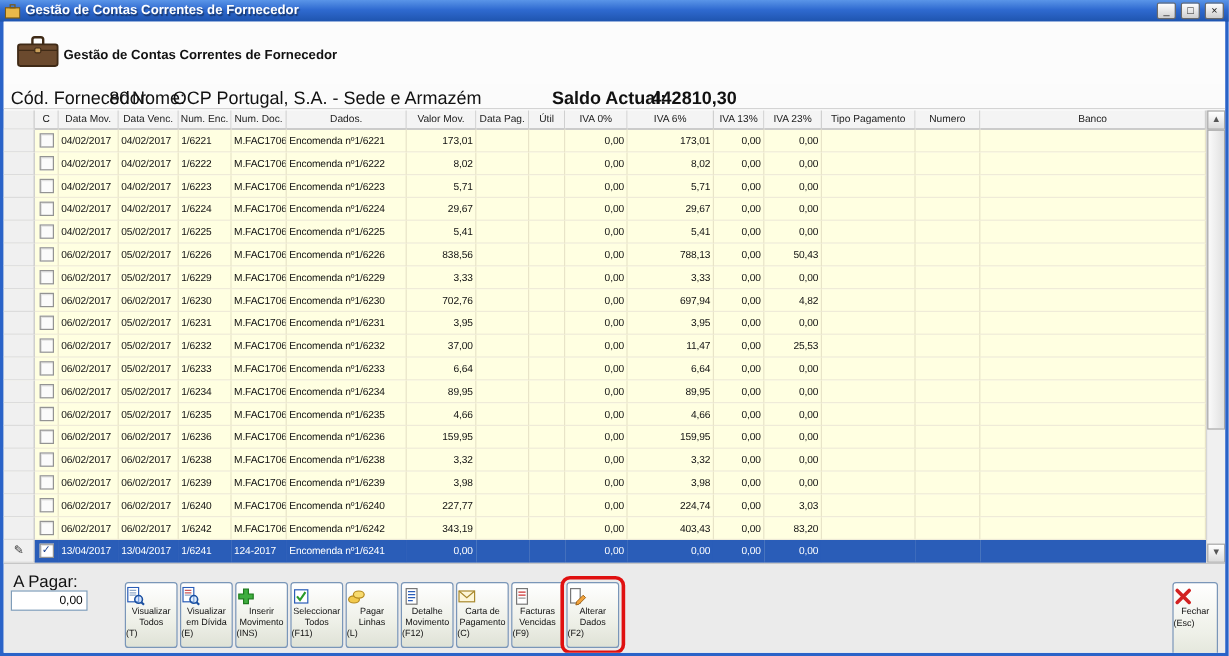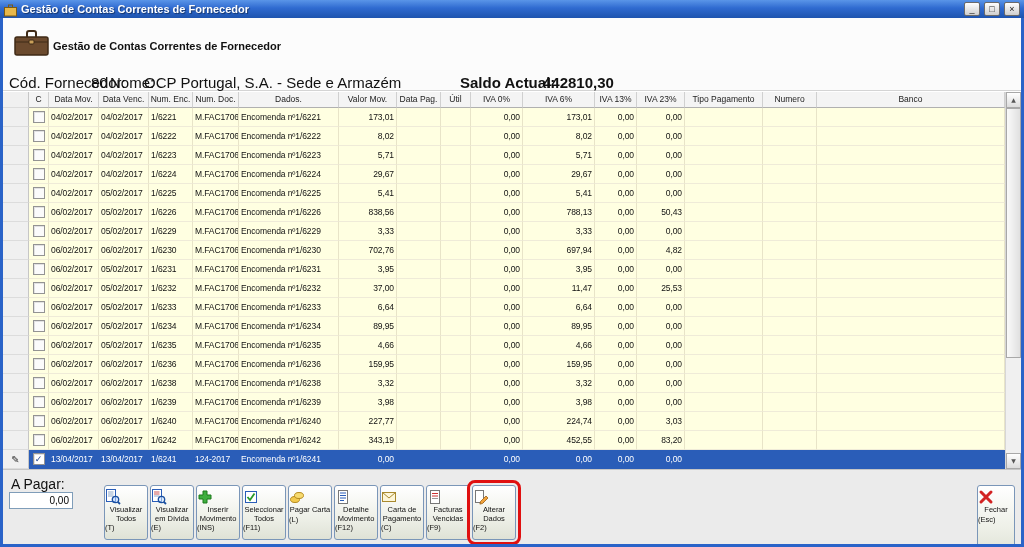--- a/index.html
+++ b/index.html
@@ -465,21 +465,21 @@
             <div class="cell ac"><span class="chk"></span></div>
             <div class="cell">06/02/2017</div>
             <div class="cell">06/02/2017</div>
             <div class="cell">1/6242</div>
             <div class="cell">M.FAC1706</div>
             <div class="cell">Encomenda nº1/6242</div>
             <div class="cell ar">343,19</div>
             <div class="cell"></div>
             <div class="cell"></div>
             <div class="cell ar">0,00</div>
-            <div class="cell ar">452,55</div>
+            <div class="cell ar">403,43</div>
             <div class="cell ar">0,00</div>
             <div class="cell ar">83,20</div>
             <div class="cell"></div>
             <div class="cell"></div>
             <div class="cell"></div>
           </div>
           <div class="grid-row trow selected">
             <div class="cell ind"><span class="pencil">✎</span></div>
             <div class="cell ac"><span class="chk checked">✓</span></div>
             <div class="cell">13/04/2017</div>
@@ -548,21 +548,21 @@
                 <path d="M4.5 8 7 11 11.5 4.5" fill="none" stroke="#2a9a2a" stroke-width="1.8"></path>
               </svg></span>
             <span class="blabel">Seleccionar Todos</span>
             <span class="bkey">(F11)</span>
           </div>
           <div class="xbtn">
             <span class="bicon"><svg width="16" height="16" viewBox="0 0 16 16">
                 <ellipse cx="6" cy="10.5" rx="4.5" ry="3" fill="#f2c94c" stroke="#b58a1e"></ellipse>
                 <ellipse cx="10" cy="6.5" rx="4.5" ry="3" fill="#f7da6e" stroke="#b58a1e"></ellipse>
               </svg></span>
-            <span class="blabel">Pagar Carta</span>
+            <span class="blabel">Pagar Linhas</span>
             <span class="bkey">(L)</span>
           </div>
           <div class="xbtn">
             <span class="bicon"><svg width="16" height="16" viewBox="0 0 16 16">
                 <rect x="3.5" y="1.5" width="9" height="13" fill="#fff" stroke="#777"></rect>
                 <line x1="5" y1="4" x2="11" y2="4" stroke="#2a5db8"></line>
                 <line x1="5" y1="6.5" x2="11" y2="6.5" stroke="#2a5db8"></line>
                 <line x1="5" y1="9" x2="11" y2="9" stroke="#2a5db8"></line>
                 <line x1="5" y1="11.5" x2="9" y2="11.5" stroke="#2a5db8"></line>
               </svg></span>

